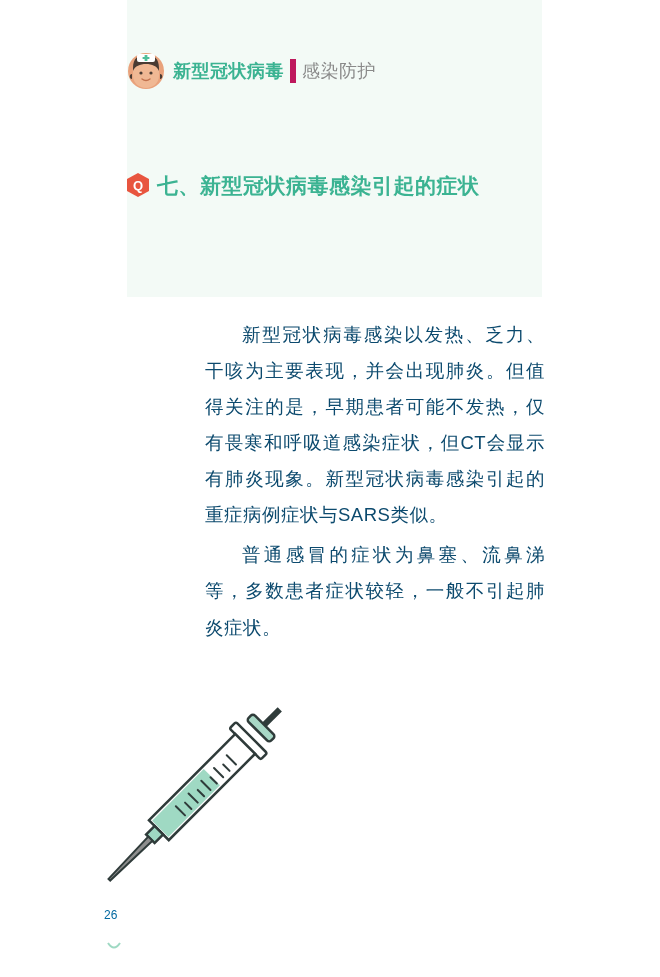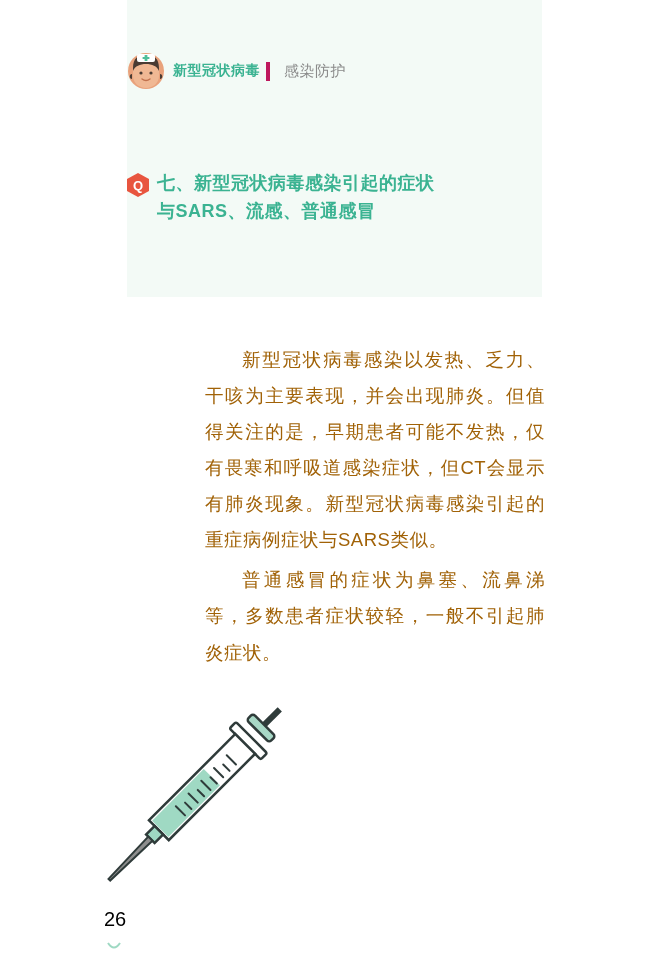--- a/index.html
+++ b/index.html
@@ -40,32 +40,32 @@
   }
   .nurse-avatar {
     position: relative;
     width: 38px;
     height: 38px;
     flex: 0 0 38px;
   }
   .nurse-avatar svg { display: block; }
   .header-title {
     margin-left: 8px;
-    font-size: 14px;
+    font-size: 18px;
     font-weight: bold;
     color: #3bb392;
     letter-spacing: 0.5px;
   }
   .header-sub {
     margin-left: 6px;
-    font-size: 15px;
+    font-size: 18px;
     color: #8a8a8a;
     letter-spacing: 0.5px;
-    padding-left: 14px;
-    border-left: 4px solid #be185d;
+    padding-left: 6px;
+    border-left: 6px solid #be185d;
   }
 
   
   .q-block {
     position: absolute;
     left: 127px;
     top: 170px;
     width: 420px;
     display: flex;
   }
@@ -86,37 +86,37 @@
     align-items: center;
     justify-content: center;
   }
   .q-badge .hex span {
     color: #ffffff;
     font-size: 13px;
     font-weight: bold;
     line-height: 1;
   }
   .q-heading {
-    font-size: 18px;
+    font-size: 21px;
     font-weight: bold;
     color: #3bb392;
     line-height: 1.55;
     letter-spacing: 0.5px;
   }
   .q-heading div { white-space: nowrap; }
 
   
   .body-text {
     position: absolute;
     left: 205px;
-    top: 342px;
+    top: 317px;
     width: 340px;
     font-size: 18.5px;
     line-height: 1.95;
-    color: #a16207;
+    color: #0c4a6e;
     letter-spacing: 0.5px;
   }
   .body-text p {
     margin: 0 0 4px 0;
     text-indent: 2em;
     text-align: justify;
   }
 
   
   .syringe {
@@ -125,22 +125,22 @@
     top: 690px;
     width: 215px;
     height: 215px;
   }
 
   
   .page-number {
     position: absolute;
     left: 104px;
     top: 908px;
-    font-size: 20px;
-    color: #000000;
+    font-size: 12px;
+    color: #0369a1;
   }
   .footer-mark {
     position: absolute;
     left: 107px;
     top: 938px;
     width: 14px;
     height: 10px;
   }
 </style>
 </head>
@@ -171,21 +171,20 @@
   </div>
 
   <div class="q-block">
     <div class="q-badge">
       <div class="hex">
           <span>Q</span>
         </div>
     </div>
     <div class="q-heading">
       <div>七、新型冠状病毒感染引起的症状</div>
-      <div>与SARS、流感、普通感冒</div>
     </div>
   </div>
 
   <div class="body-text">
     <p>新型冠状病毒感染以发热、乏力、干咳为主要表现，并会出现肺炎。但值得关注的是，早期患者可能不发热，仅有畏寒和呼吸道感染症状，但CT会显示有肺炎现象。新型冠状病毒感染引起的重症病例症状与SARS类似。</p>
     <p>普通感冒的症状为鼻塞、流鼻涕等，多数患者症状较轻，一般不引起肺炎症状。</p>
   </div>
 
   <div class="syringe">
     <svg width="215" height="215" viewBox="0 0 215 215">

